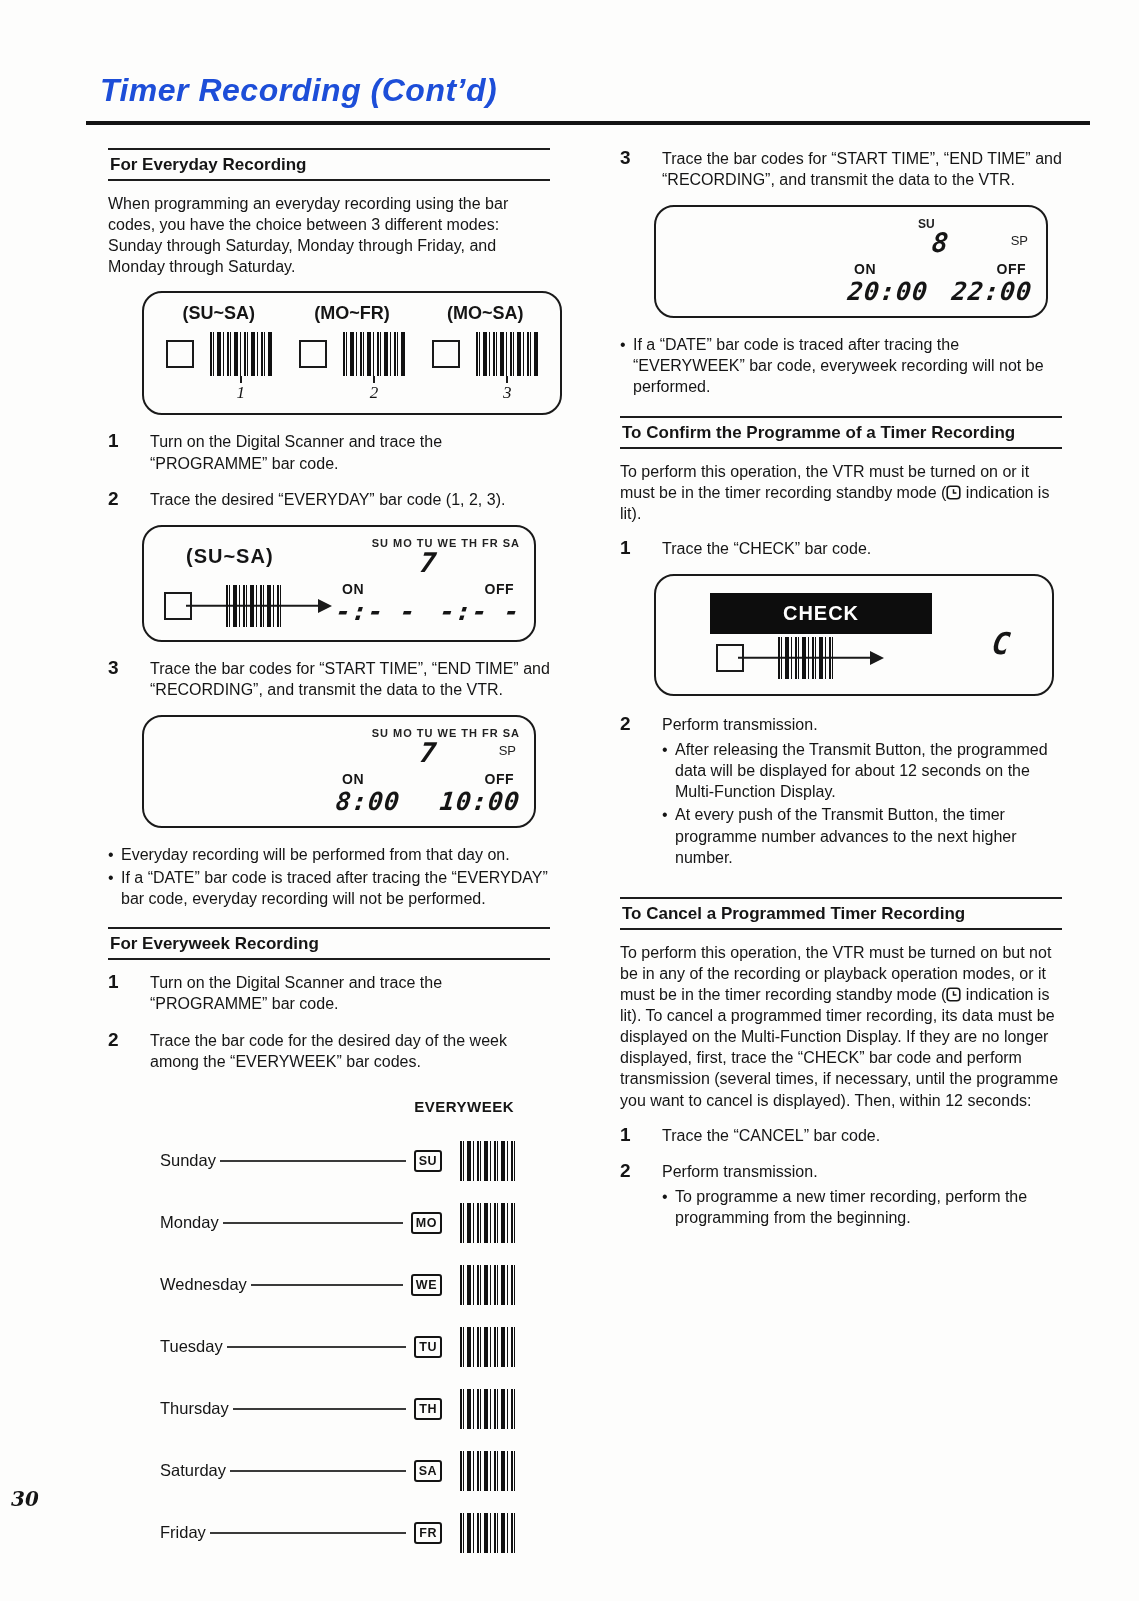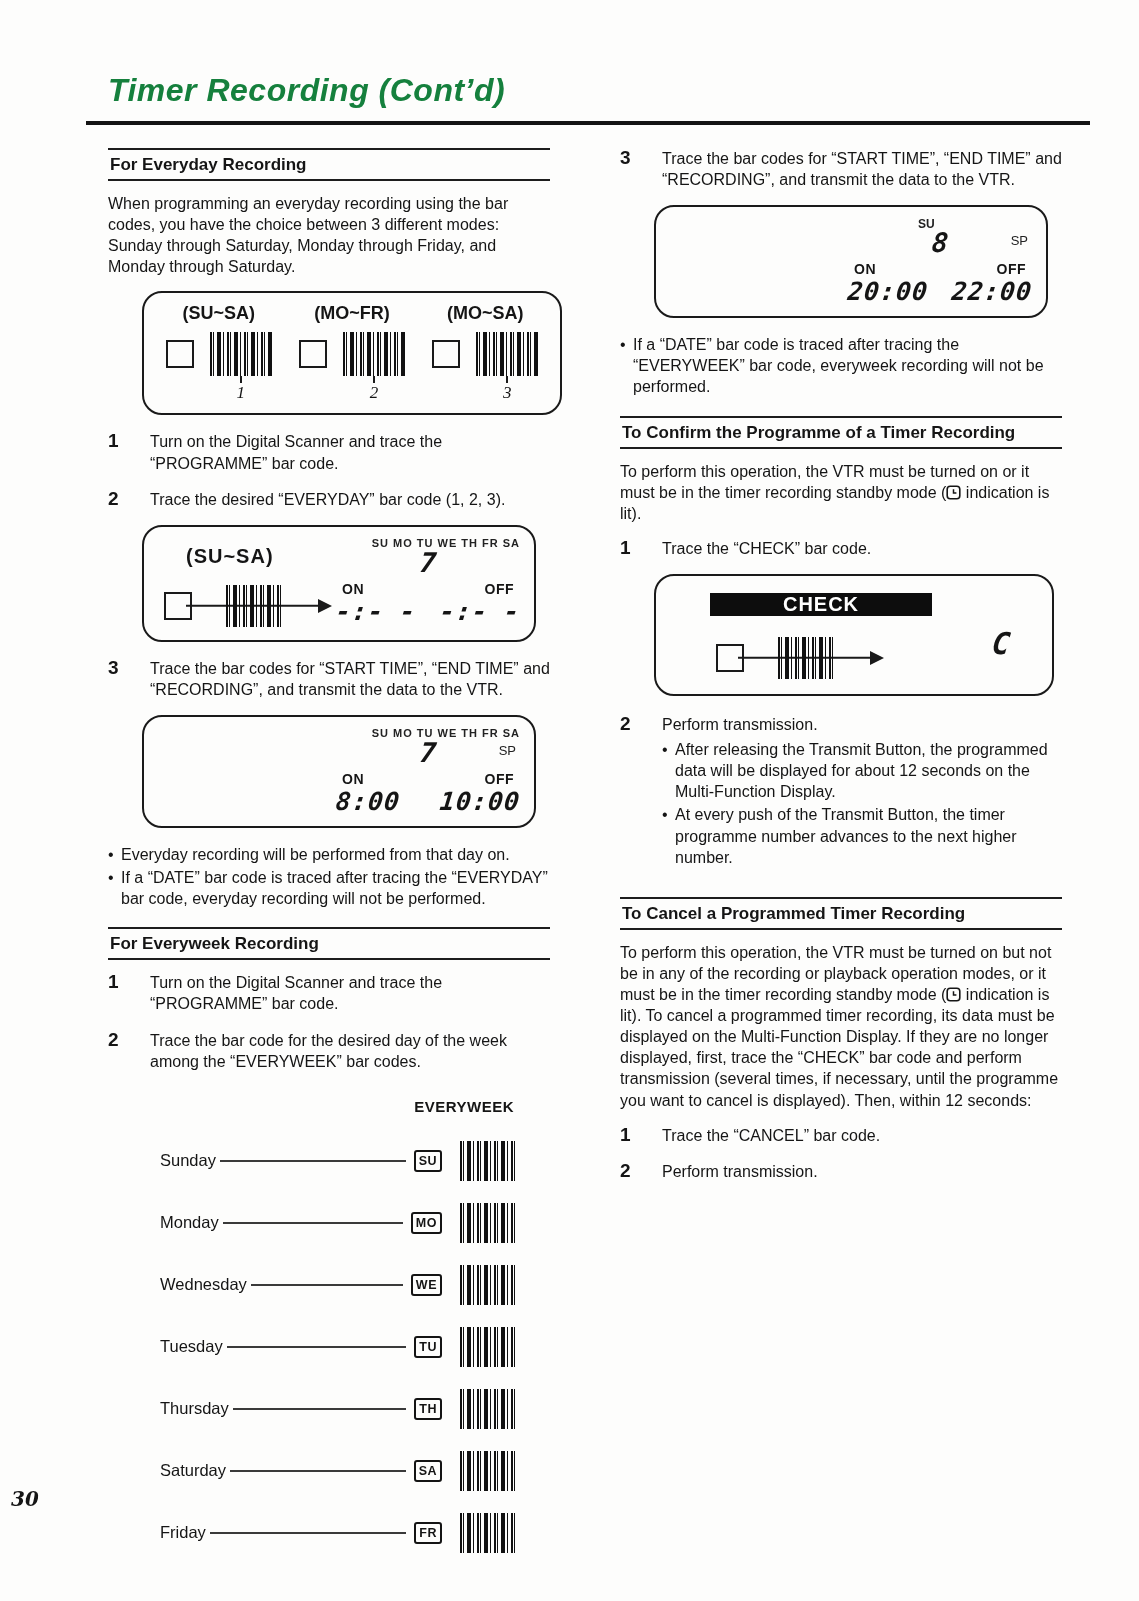--- a/index.html
+++ b/index.html
@@ -2,22 +2,22 @@
 <html><head>
 <meta charset="utf-8">
 <style>
   html,body{margin:0;padding:0;background:#e8e8e8;}
   .page{
     position:relative;width:1139px;height:1601px;background:#fdfdfc;
     font-family:"Liberation Sans",sans-serif;color:#151515;overflow:hidden;
   }
   
   .title{
-    position:absolute;left:108px;top:72px;margin:0;
-    font-size:32px;font-weight:bold;font-style:italic;letter-spacing:.5px;color:#15803d;
+    position:absolute;left:100px;top:72px;margin:0;
+    font-size:32px;font-weight:bold;font-style:italic;letter-spacing:.5px;color:#1d4ed8;
   }
   .title-rule{position:absolute;left:86px;top:121px;width:1004px;height:4px;background:#141414;}
   
   .col{position:absolute;width:442px;}
   .col-left{left:108px;top:148px;}
   .col-right{left:620px;top:148px;}
   
   .sec-head{
     border-top:2px solid #1d1d1d;border-bottom:2px solid #1d1d1d;
     font-size:17px;font-weight:bold;padding:5px 2px 4px;margin:0 0 12px;
@@ -75,21 +75,21 @@
   
   .ew-label{font-size:15px;font-weight:bold;letter-spacing:.5px;text-align:right;margin:26px 36px 26px 0;}
   .week-list{margin:0 34px 0 52px;}
   .week-row{display:flex;align-items:center;margin-bottom:22px;height:40px;}
   .week-name{font-size:16.5px;flex:0 0 auto;}
   .week-line{flex:1;border-top:2px solid #3a3a3a;margin:0 8px 0 4px;}
   .week-abbr{flex:0 0 auto;border:2.5px solid #141414;border-radius:3px;font-size:12.5px;font-weight:800;padding:2px 3px;letter-spacing:.5px;margin-right:18px;}
   .week-bars{width:56px;height:40px;flex:0 0 56px;}
   
   .check-box{margin:4px 0 18px 34px;width:396px;height:118px;position:relative;}
-  .check-bar{position:absolute;left:54px;top:17px;width:222px;height:23px;background:#0d0d0d;color:#fff;
+  .check-bar{position:absolute;left:54px;top:17px;width:222px;height:41px;background:#0d0d0d;color:#fff;
       font-size:20px;font-weight:bold;letter-spacing:1px;display:flex;align-items:center;justify-content:center;}
   .check-box .scan-arrow{position:absolute;left:54px;top:58px;}
   .check-char{position:absolute;right:42px;top:50px;font-size:30px;}
   
   .clock-ico{display:inline-block;vertical-align:-2px;}
   
   .pageno{position:absolute;left:0;right:0;top:1487px;text-align:left;
       font-family:"DejaVu Serif",serif;font-weight:bold;font-style:italic;font-size:20px;padding-left:11px;}
   .notes{margin:0 0 18px;}
 </style>
@@ -334,18 +334,21 @@
         </svg><span> indication is lit). To cancel a programmed timer recording, its data must be displayed on the Multi-Function Display. If they are no longer displayed, first, trace the “CHECK” bar code and perform transmission (several times, if necessary, until the programme you want to cancel is displayed). Then, within 12 seconds:</span></p>
 
     <div class="step">
       <div class="step-num">1</div>
       <div class="step-text">Trace the “CANCEL” bar code.</div>
     </div>
     <div class="step">
       <div class="step-num">2</div>
       <div class="step-text">
         <span>Perform transmission.</span>
+        <div class="sub-bullets">
+          <div class="bullet">To programme a new timer recording, perform the programming from the beginning.</div>
+        </div>
       </div>
     </div>
   </div>
 
   <div class="pageno">30</div>
 </div>
 
 </body></html>

